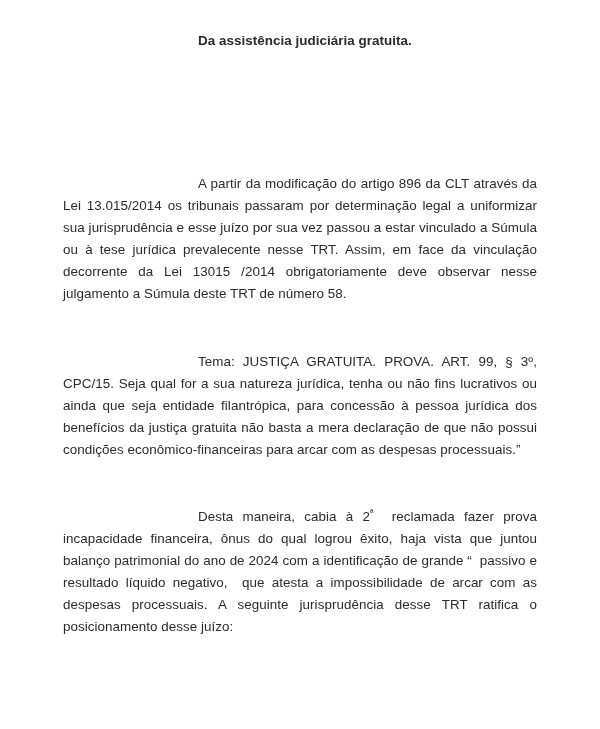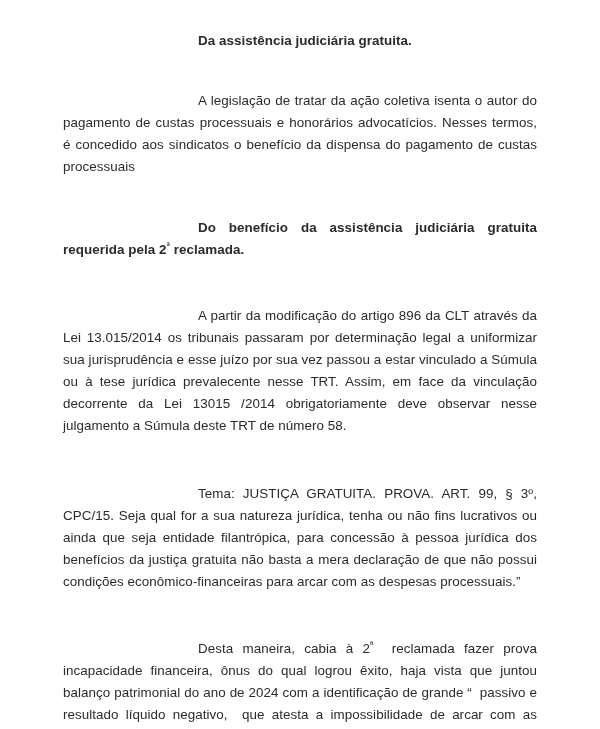--- a/index.html
+++ b/index.html
@@ -61,25 +61,23 @@
 <body>
 
 <div class="page">
 
   <div class="spacer-h1"></div>
 
   <p class="heading">Da assistência judiciária gratuita.</p>
 
   <div class="spacer-h2"></div>
 
-  <p class="para">A legislação de tratar da ação coletiva isenta o autor do pagamento de custas processuais e honorários advocatícios. Nesses termos, é concedido aos sindicatos o benefício da dispensa do pagamento de custas processuais</p>
 
   <div class="spacer-h3"></div>
 
-  <p class="heading"><span>Do benefício da assistência judiciária gratuita requerida pela </span><span>2</span><span class="sup">ª</span><span> reclamada.</span></p>
 
   <div class="spacer-h4"></div>
 
   <p class="para">A partir da modificação do artigo 896 da CLT através da Lei 13.015/2014 os tribunais passaram por determinação legal a uniformizar sua jurisprudência e esse juízo por sua vez passou a estar vinculado a Súmula ou à tese jurídica prevalecente nesse TRT. Assim, em face da vinculação decorrente da Lei 13015 /2014 obrigatoriamente deve observar nesse julgamento a Súmula deste TRT de número 58.</p>
 
   <div class="spacer-h5"></div>
 
 
   <div class="spacer-h6"></div>
 

